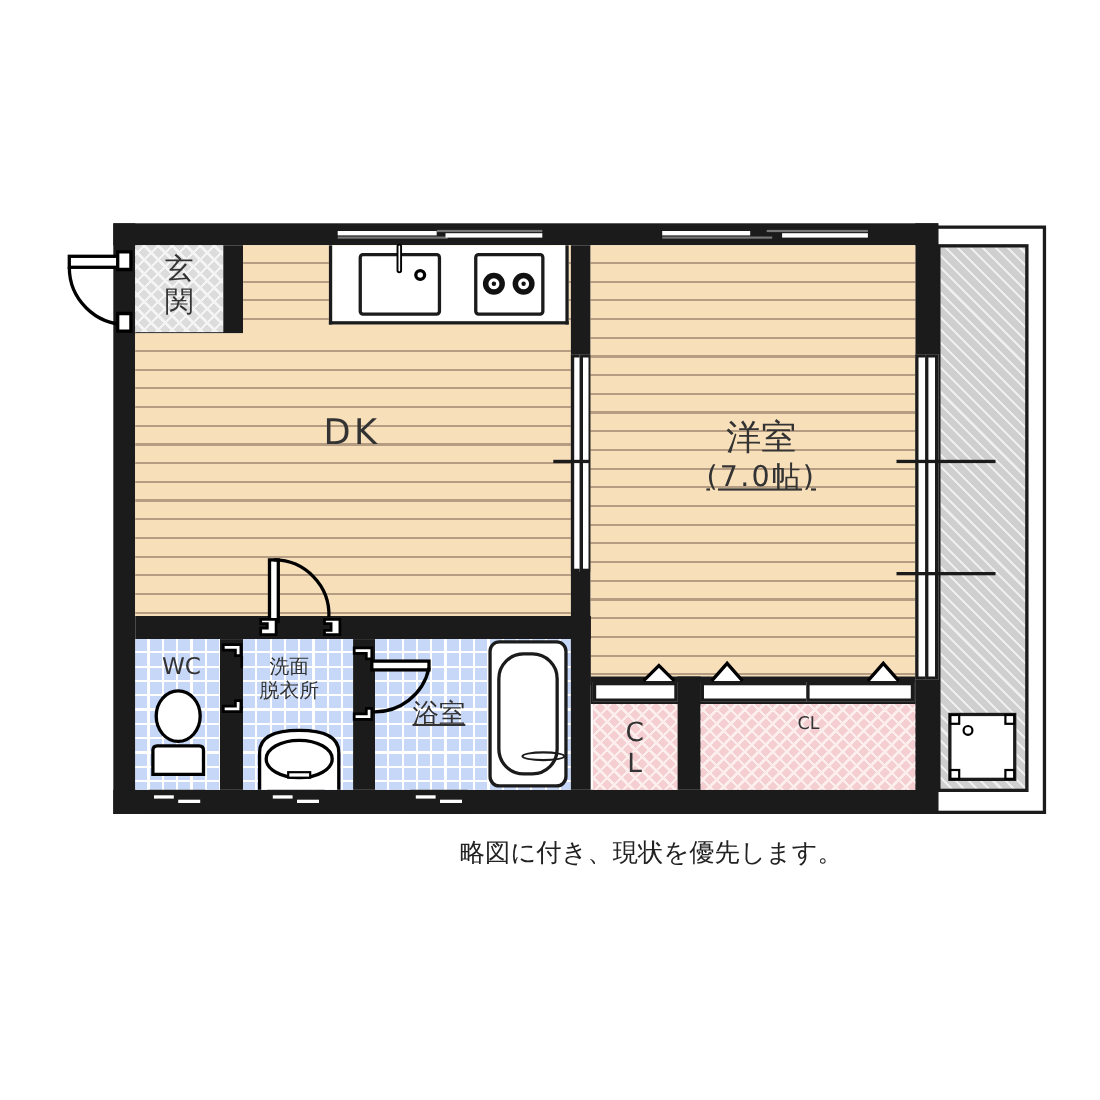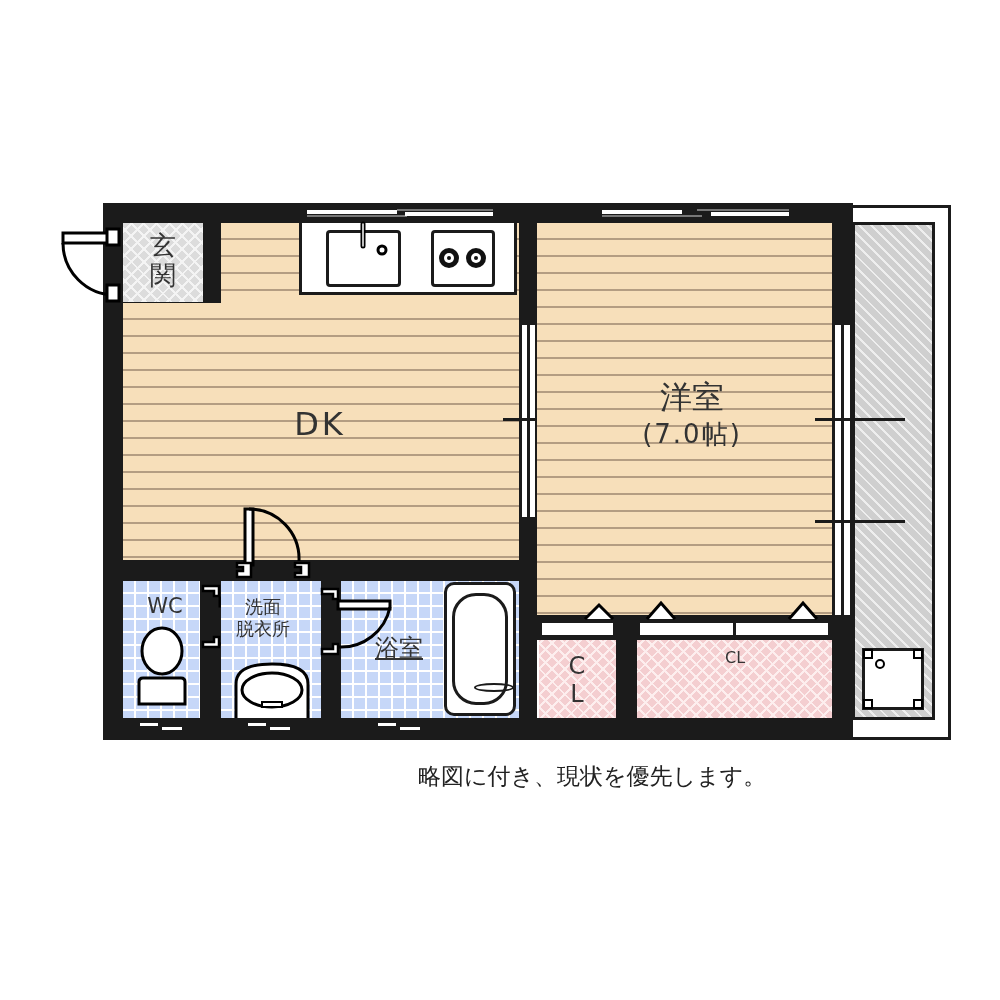--- a/index.html
+++ b/index.html
@@ -209,21 +209,21 @@
   <div class="fixture" style="left:862px;top:648px;width:62px;height:62px;"></div>
   <svg style="left:862px;top:648px;" width="62" height="62" viewBox="0 0 62 62">
     <rect x="2" y="2" width="8" height="8" fill="#fff" stroke="#000" stroke-width="2"></rect>
     <rect x="52" y="2" width="8" height="8" fill="#fff" stroke="#000" stroke-width="2"></rect>
     <rect x="2" y="52" width="8" height="8" fill="#fff" stroke="#000" stroke-width="2"></rect>
     <rect x="52" y="52" width="8" height="8" fill="#fff" stroke="#000" stroke-width="2"></rect>
     <circle cx="18" cy="16" r="4" fill="#fff" stroke="#000" stroke-width="2"></circle>
   </svg>
 
   <div class="label" style="left:230px;top:375px;width:180px;">
-    <div style="font-size:32px;line-height:36px;letter-spacing:3px;margin-top:31px;">DK</div>
+    <div style="font-size:32px;line-height:36px;letter-spacing:3px;">DK</div>
   </div>
   <div class="label" style="left:602px;top:378px;width:180px;">
     <div style="font-size:32px;line-height:38px;">洋室</div>
-    <div style="font-size:26px;line-height:36px;letter-spacing:2px;">(7.0帖)</div>
+    <div style="font-size:26px;line-height:36px;letter-spacing:2px;text-decoration:underline;">(7.0帖)</div>
   </div>
 
   <div class="label" style="left:418px;top:765px;width:440px;font-size:23px;text-align:left;color:#222;">略図に付き、現状を優先します。</div>
 </div>
 
 </body></html>

